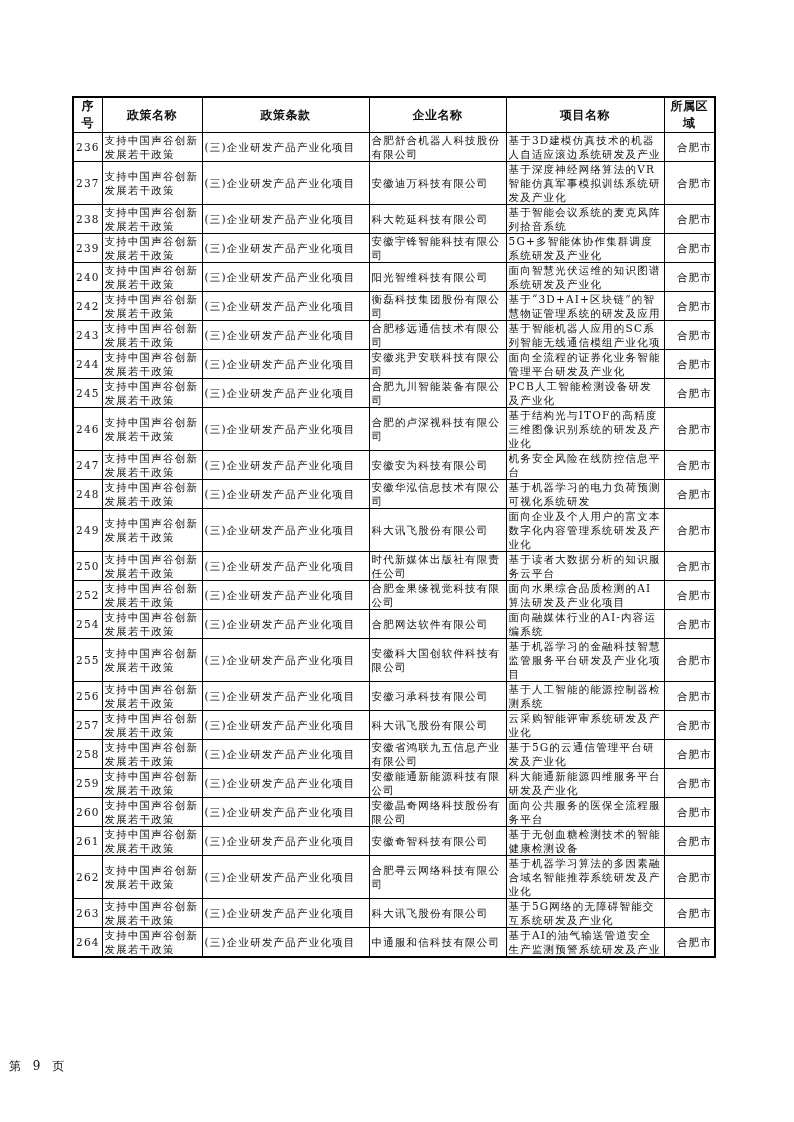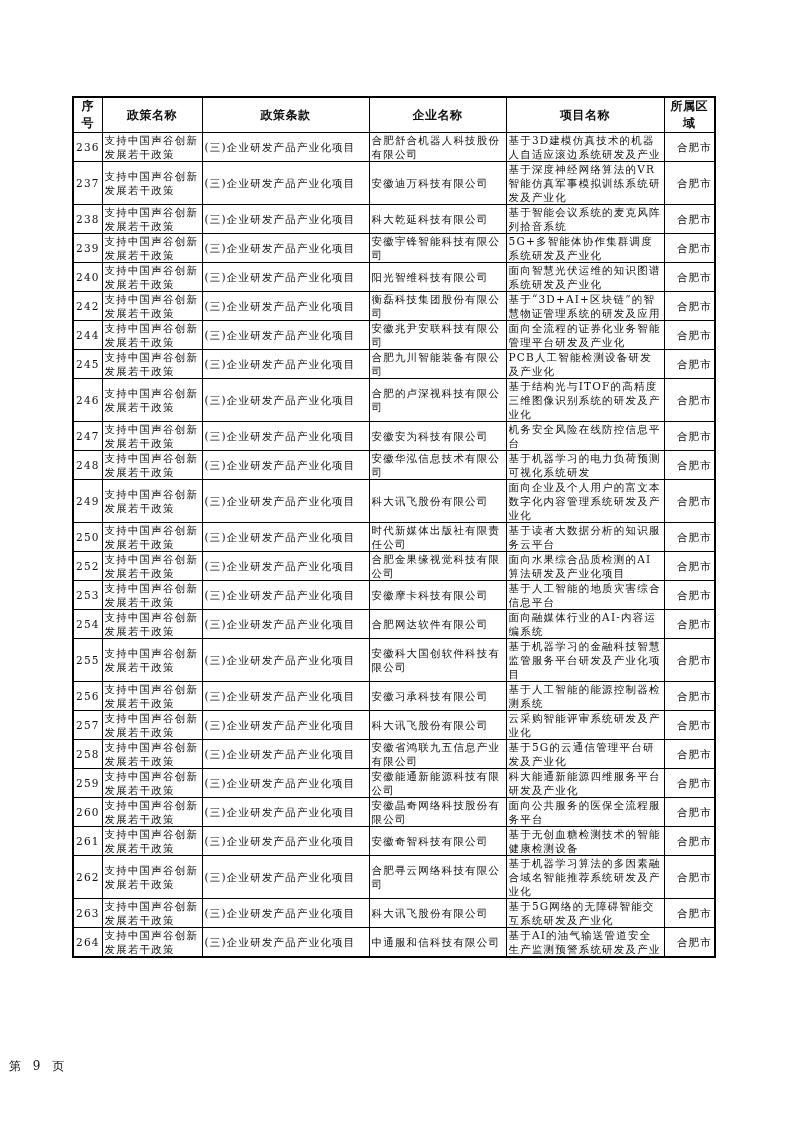--- a/index.html
+++ b/index.html
@@ -163,20 +163,40 @@
           </td>
           <td>
             <div class="cellwrap">基于“3D+AI+区块链”的智慧物证管理系统的研发及应用</div>
           </td>
           <td class="region">
             <div class="cellwrap">合肥市</div>
           </td>
         </tr>
         <tr class="h2">
           <td class="num">
+            <div class="cellwrap">243</div>
+          </td>
+          <td>
+            <div class="cellwrap">支持中国声谷创新发展若干政策</div>
+          </td>
+          <td>
+            <div class="cellwrap">(三)企业研发产品产业化项目</div>
+          </td>
+          <td>
+            <div class="cellwrap">合肥移远通信技术有限公司</div>
+          </td>
+          <td>
+            <div class="cellwrap">基于智能机器人应用的SC系列智能无线通信模组产业化项</div>
+          </td>
+          <td class="region">
+            <div class="cellwrap">合肥市</div>
+          </td>
+        </tr>
+        <tr class="h2">
+          <td class="num">
             <div class="cellwrap">244</div>
           </td>
           <td>
             <div class="cellwrap">支持中国声谷创新发展若干政策</div>
           </td>
           <td>
             <div class="cellwrap">(三)企业研发产品产业化项目</div>
           </td>
           <td>
             <div class="cellwrap">安徽兆尹安联科技有限公司</div>
@@ -316,40 +336,20 @@
             <div class="cellwrap">支持中国声谷创新发展若干政策</div>
           </td>
           <td>
             <div class="cellwrap">(三)企业研发产品产业化项目</div>
           </td>
           <td>
             <div class="cellwrap">合肥金果缘视觉科技有限公司</div>
           </td>
           <td>
             <div class="cellwrap">面向水果综合品质检测的AI算法研发及产业化项目</div>
-          </td>
-          <td class="region">
-            <div class="cellwrap">合肥市</div>
-          </td>
-        </tr>
-        <tr class="h2">
-          <td class="num">
-            <div class="cellwrap">253</div>
-          </td>
-          <td>
-            <div class="cellwrap">支持中国声谷创新发展若干政策</div>
-          </td>
-          <td>
-            <div class="cellwrap">(三)企业研发产品产业化项目</div>
-          </td>
-          <td>
-            <div class="cellwrap">安徽摩卡科技有限公司</div>
-          </td>
-          <td>
-            <div class="cellwrap">基于人工智能的地质灾害综合信息平台</div>
           </td>
           <td class="region">
             <div class="cellwrap">合肥市</div>
           </td>
         </tr>
         <tr class="h2">
           <td class="num">
             <div class="cellwrap">254</div>
           </td>
           <td>

